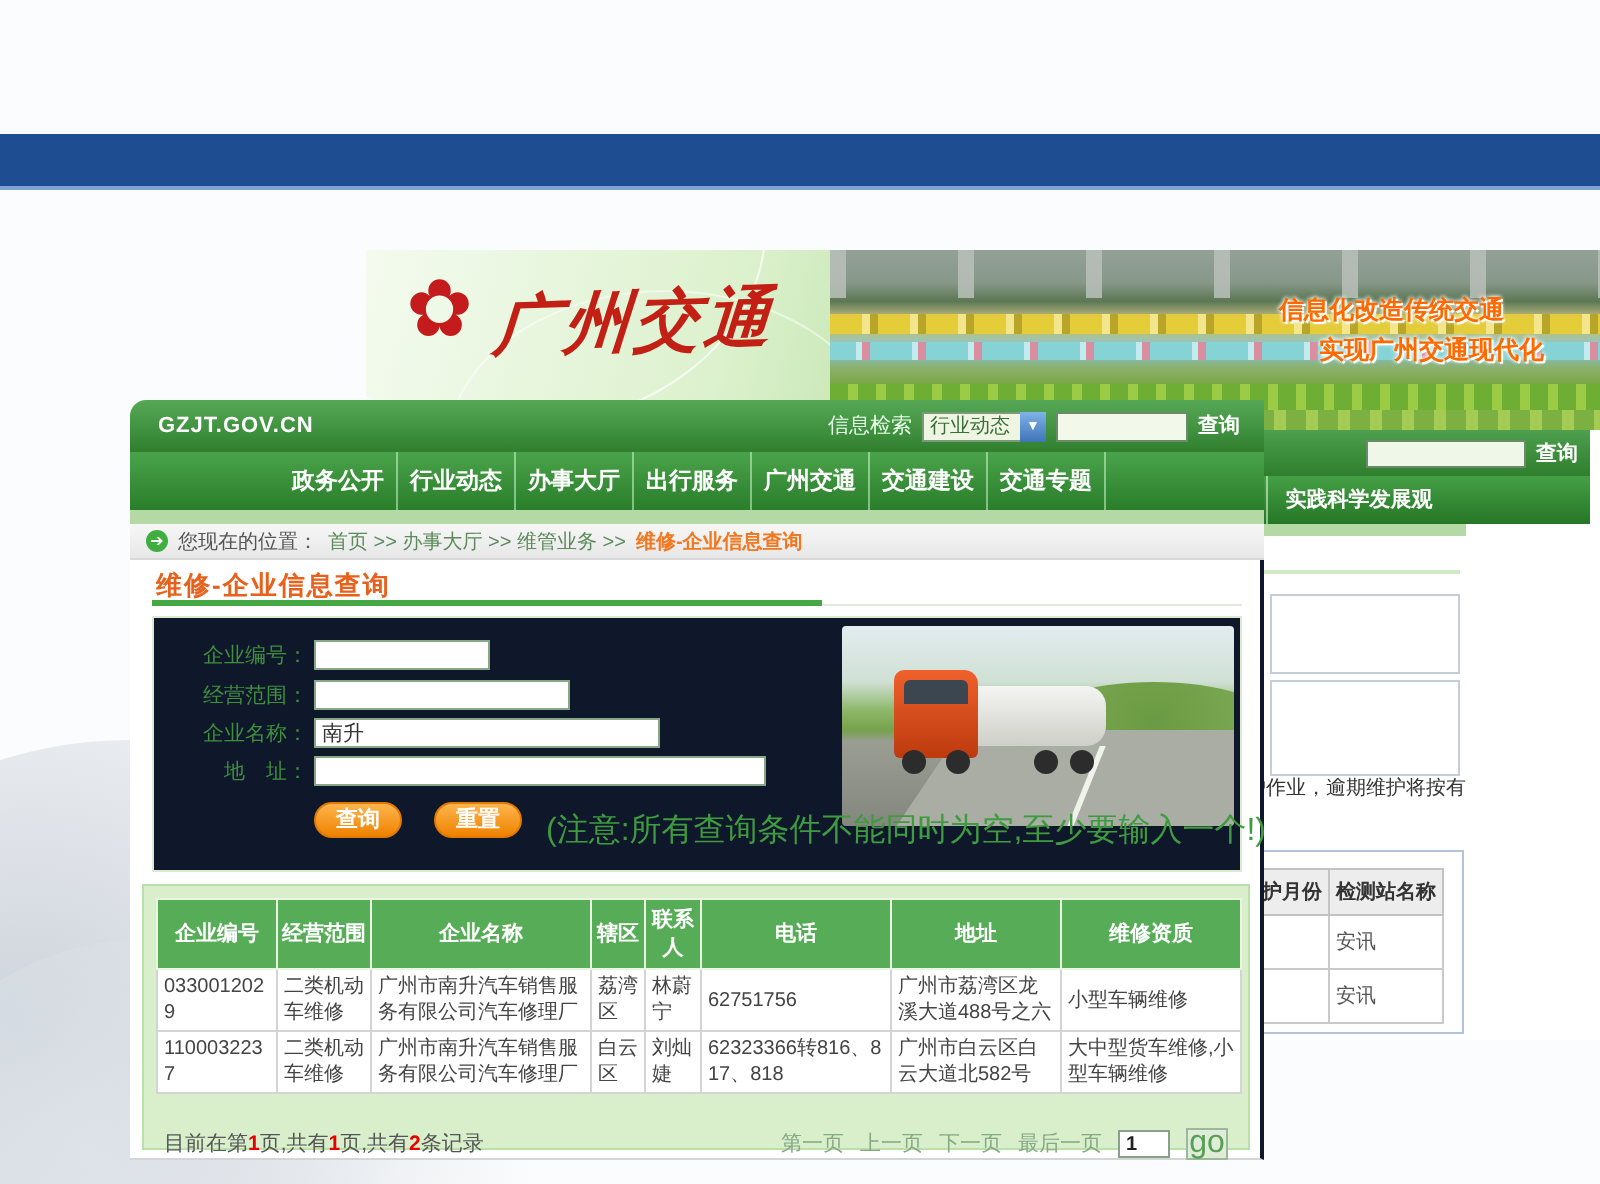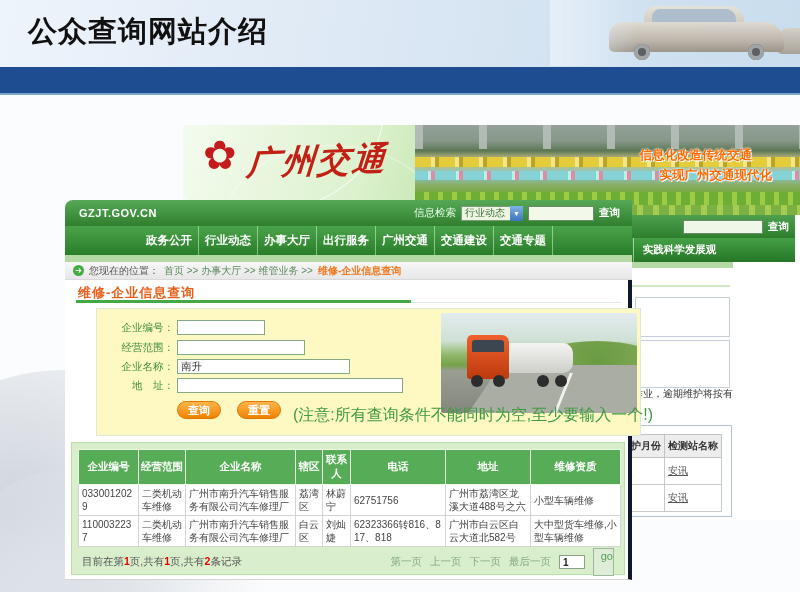--- a/index.html
+++ b/index.html
@@ -65,26 +65,26 @@
   .bw-tab { color:#fff; font-size:10.5px; font-weight:bold; padding:0 9px; height:100%; display:flex; align-items:center;
     border-left:1px solid rgba(235,255,230,.55); }
   .bw-strip { position:absolute; left:380px; top:137px; width:170px; height:6px; background:#b5d9a5; }
   .bw-hr { position:absolute; left:449px; top:160px; width:98px; height:2px; background:#cfe9c2; }
   .bw-box1 { position:absolute; left:452px; top:172px; width:95px; height:40px; border:1px solid #c5cdd9; background:#fff; }
   .bw-box2 { position:absolute; left:452px; top:215px; width:95px; height:48px; border:1px solid #c5cdd9; background:#fff; }
   .bw-text { position:absolute; left:440px; top:262px; width:175px; font-size:10px; color:#333; white-space:nowrap; overflow:hidden; }
   .bw-panel { position:absolute; left:430px; top:300px; width:119px; height:92px; border:1px solid #b3c3da; background:#fff; }
   .bw-table { position:absolute; left:3px; top:8px; border-collapse:collapse; font-size:10px; color:#555; }
   .bw-table th { background:#ededed; border:1px solid #c3c3c3; font-size:10px; color:#333; padding:4px 3px; font-weight:bold; white-space:nowrap; }
-  .bw-table td { border:1px solid #c9c9c9; padding:6px 3px;text-decoration:underline; }
+  .bw-table td { border:1px solid #c9c9c9; padding:6px 3px; }
   .bw-num { color:#467; }
 
   
   .front-window { position:absolute; left:65px; top:200px; width:567px; height:380px; background:#fff;
-    border-right:4px solid #0f172a; border-bottom:1px solid #d5d5d5; border-radius:8px 0 0 0; }
+    border-right:2px solid #0f172a; border-bottom:1px solid #d5d5d5; border-radius:8px 0 0 0; }
   .f-topbar { position:absolute; left:0; top:0; width:567px; height:26px; border-radius:8px 0 0 0;
     background:linear-gradient(#56a856,#2f7f2f); display:flex; align-items:center; }
   .domain { color:#fff; font-size:11px; font-weight:bold; padding-left:14px; letter-spacing:.5px; }
   .f-search { margin-left:auto; display:flex; align-items:center; gap:5px; padding-right:12px; }
   .f-search-label { color:#eaffea; font-size:10.5px; }
   .f-select { width:62px; height:15px; background:#eef6e2; border:1px solid #7a9a7a; font-size:10px; color:#3c6e3c;
     display:flex; align-items:center; padding-left:3px; position:relative; }
   .f-select-arrow { position:absolute; right:-1px; top:-1px; width:13px; height:15px;
     background:linear-gradient(#7fb2e8,#3f74b8); color:#fff; font-size:7px; display:flex; align-items:center; justify-content:center; }
   .f-search input { width:66px; height:15px; border:1px solid #6a8a6a; background:#f2f9ea; }
@@ -104,21 +104,21 @@
     display:flex; align-items:center; justify-content:center; line-height:1; }
   .crumb-pre { color:#555; }
   .crumb-path { color:#5c8a5c; }
   .crumb-cur { color:#f07820; font-weight:bold; }
 
   .page-title { position:absolute; left:13px; top:84px; font-size:13px; font-weight:bold; color:#e8611c; letter-spacing:1px; }
   .title-rule { position:absolute; left:11px; top:102px; width:545px; border-bottom:1px solid #dfe9df; }
   .title-rule-green { position:absolute; left:0; top:-2px; width:335px; height:3px; background:#44a944; }
 
   .form-panel { position:absolute; left:11px; top:108px; width:545px; height:128px;
-    background:#fef9c3; border:1px solid #dcead2;margin-left:20px; }
+    background:#0f172a; border:1px solid #dcead2; }
   .f-row { position:absolute; left:0; display:flex; align-items:center; height:17px; }
   .f-label { width:80px; text-align:right; font-size:10.5px; color:#3f8f3f; padding-right:3px; white-space:nowrap; }
   .f-input { height:15px; border:1px solid #86a886; background:#fff; font-size:10.5px; color:#333; padding:0 3px; }
   .w1 { width:88px; } .w2 { width:128px; } .w3 { width:173px; } .w4 { width:226px; }
   .orange-btn { position:absolute; width:44px; height:18px; border:1px solid #e07a00; border-radius:9px;
     background:linear-gradient(#ffb54d,#ef8200); color:#fff; font-size:11px; font-weight:bold; line-height:16px; text-align:center; cursor:pointer; }
   .form-note { position:absolute; left:196px; top:96px; font-size:16px; color:#3f9b3f; white-space:nowrap; }
 
   .truck { position:absolute; left:344px; top:4px; width:196px; height:100px; overflow:hidden; border-radius:2px;
     background:linear-gradient(180deg,#e3ecf0 0%,#cfe0d4 28%,#8fb86a 42%,#76a24b 52%,#9a9d92 58%,#84877e 100%); }
@@ -130,44 +130,32 @@
   .truck-tank { position:absolute; left:58px; top:30px; width:74px; height:30px; background:linear-gradient(#f4f4f2,#cfcfc9); border-radius:10px; }
   .truck-cab { position:absolute; left:26px; top:22px; width:42px; height:44px; background:linear-gradient(#f0612c,#bc3a0e); border-radius:5px 7px 3px 3px; }
   .truck-glass { position:absolute; left:31px; top:27px; width:32px; height:12px; background:#3c4650; border-radius:3px 3px 0 0; }
   .truck-wheel { position:absolute; top:62px; width:12px; height:12px; border-radius:50%; background:#2c2c2c; }
 
   .results { position:absolute; left:6px; top:242px; width:554px; height:133px;
     background:#d9efcc; border:1px solid #b9e0a9; padding:6px; }
   .r-table { border-collapse:collapse; table-layout:fixed; width:542px; background:#fff; border:1px solid #9bbd9b; }
   .r-table th { background:#57ad57; color:#fff; font-size:10.5px; font-weight:bold; border:1px solid #eaf6e2; padding:3px 1px; }
   .r-table td { font-size:10px; color:#444; border:1px solid #d4d4d4; padding:2px 3px; line-height:1.3; vertical-align:middle; word-break:break-all; }
-  .pager { display:flex; justify-content:space-between; align-items:center; height:20px; margin-top:5px; padding:0 4px; font-size:10.5px; }
+  .pager { display:flex; justify-content:space-between; align-items:center; height:20px; margin-top:15px; padding:0 4px; font-size:10.5px; }
   .pager-left { color:#555; }
   .pager .red { color:#e60000; font-weight:bold; }
   .pager-right { display:flex; align-items:center; gap:8px; color:#85a885; }
   .page-input { width:26px; height:14px; border:1px solid #8aa08a; font-size:10px; text-align:left; padding-left:3px; color:#222; font-weight:bold; }
-  .go-btn { width:21px; height:28px; background:#dfecd7; border:1px solid #9bb89b; color:#56a056; font-size:11px; line-height:14px; text-align:right; cursor:pointer; }
+  .go-btn { width:21px; height:16px; background:#dfecd7; border:1px solid #9bb89b; color:#56a056; font-size:16px; line-height:14px; text-align:center; cursor:pointer; }
 </style>
 </head>
 <body>
 
 <div class="slide">
 
-  <div class="top-band">
-    <div class="car-art">
-      <div class="car2"></div>
-      <div class="car-roof"></div>
-      <div class="car-win"></div>
-      <div class="car-body"></div>
-      <div class="wheel" style="right:150px;"></div>
-      <div class="wheel" style="right:36px;"></div>
-      <div class="car-fade"></div>
-    </div>
-    <div class="slide-title">公众查询网站介绍</div>
-  </div>
   <div class="blue-bar"></div>
   <div class="blue-line"></div>
   <div class="swoosh1"></div>
   <div class="swoosh2"></div>
 
   <div class="back-window">
     <div class="banner">
       <div class="map-arc arc1"></div>
       <div class="map-arc arc2"></div>
       <span class="logo-crest">✿</span>

